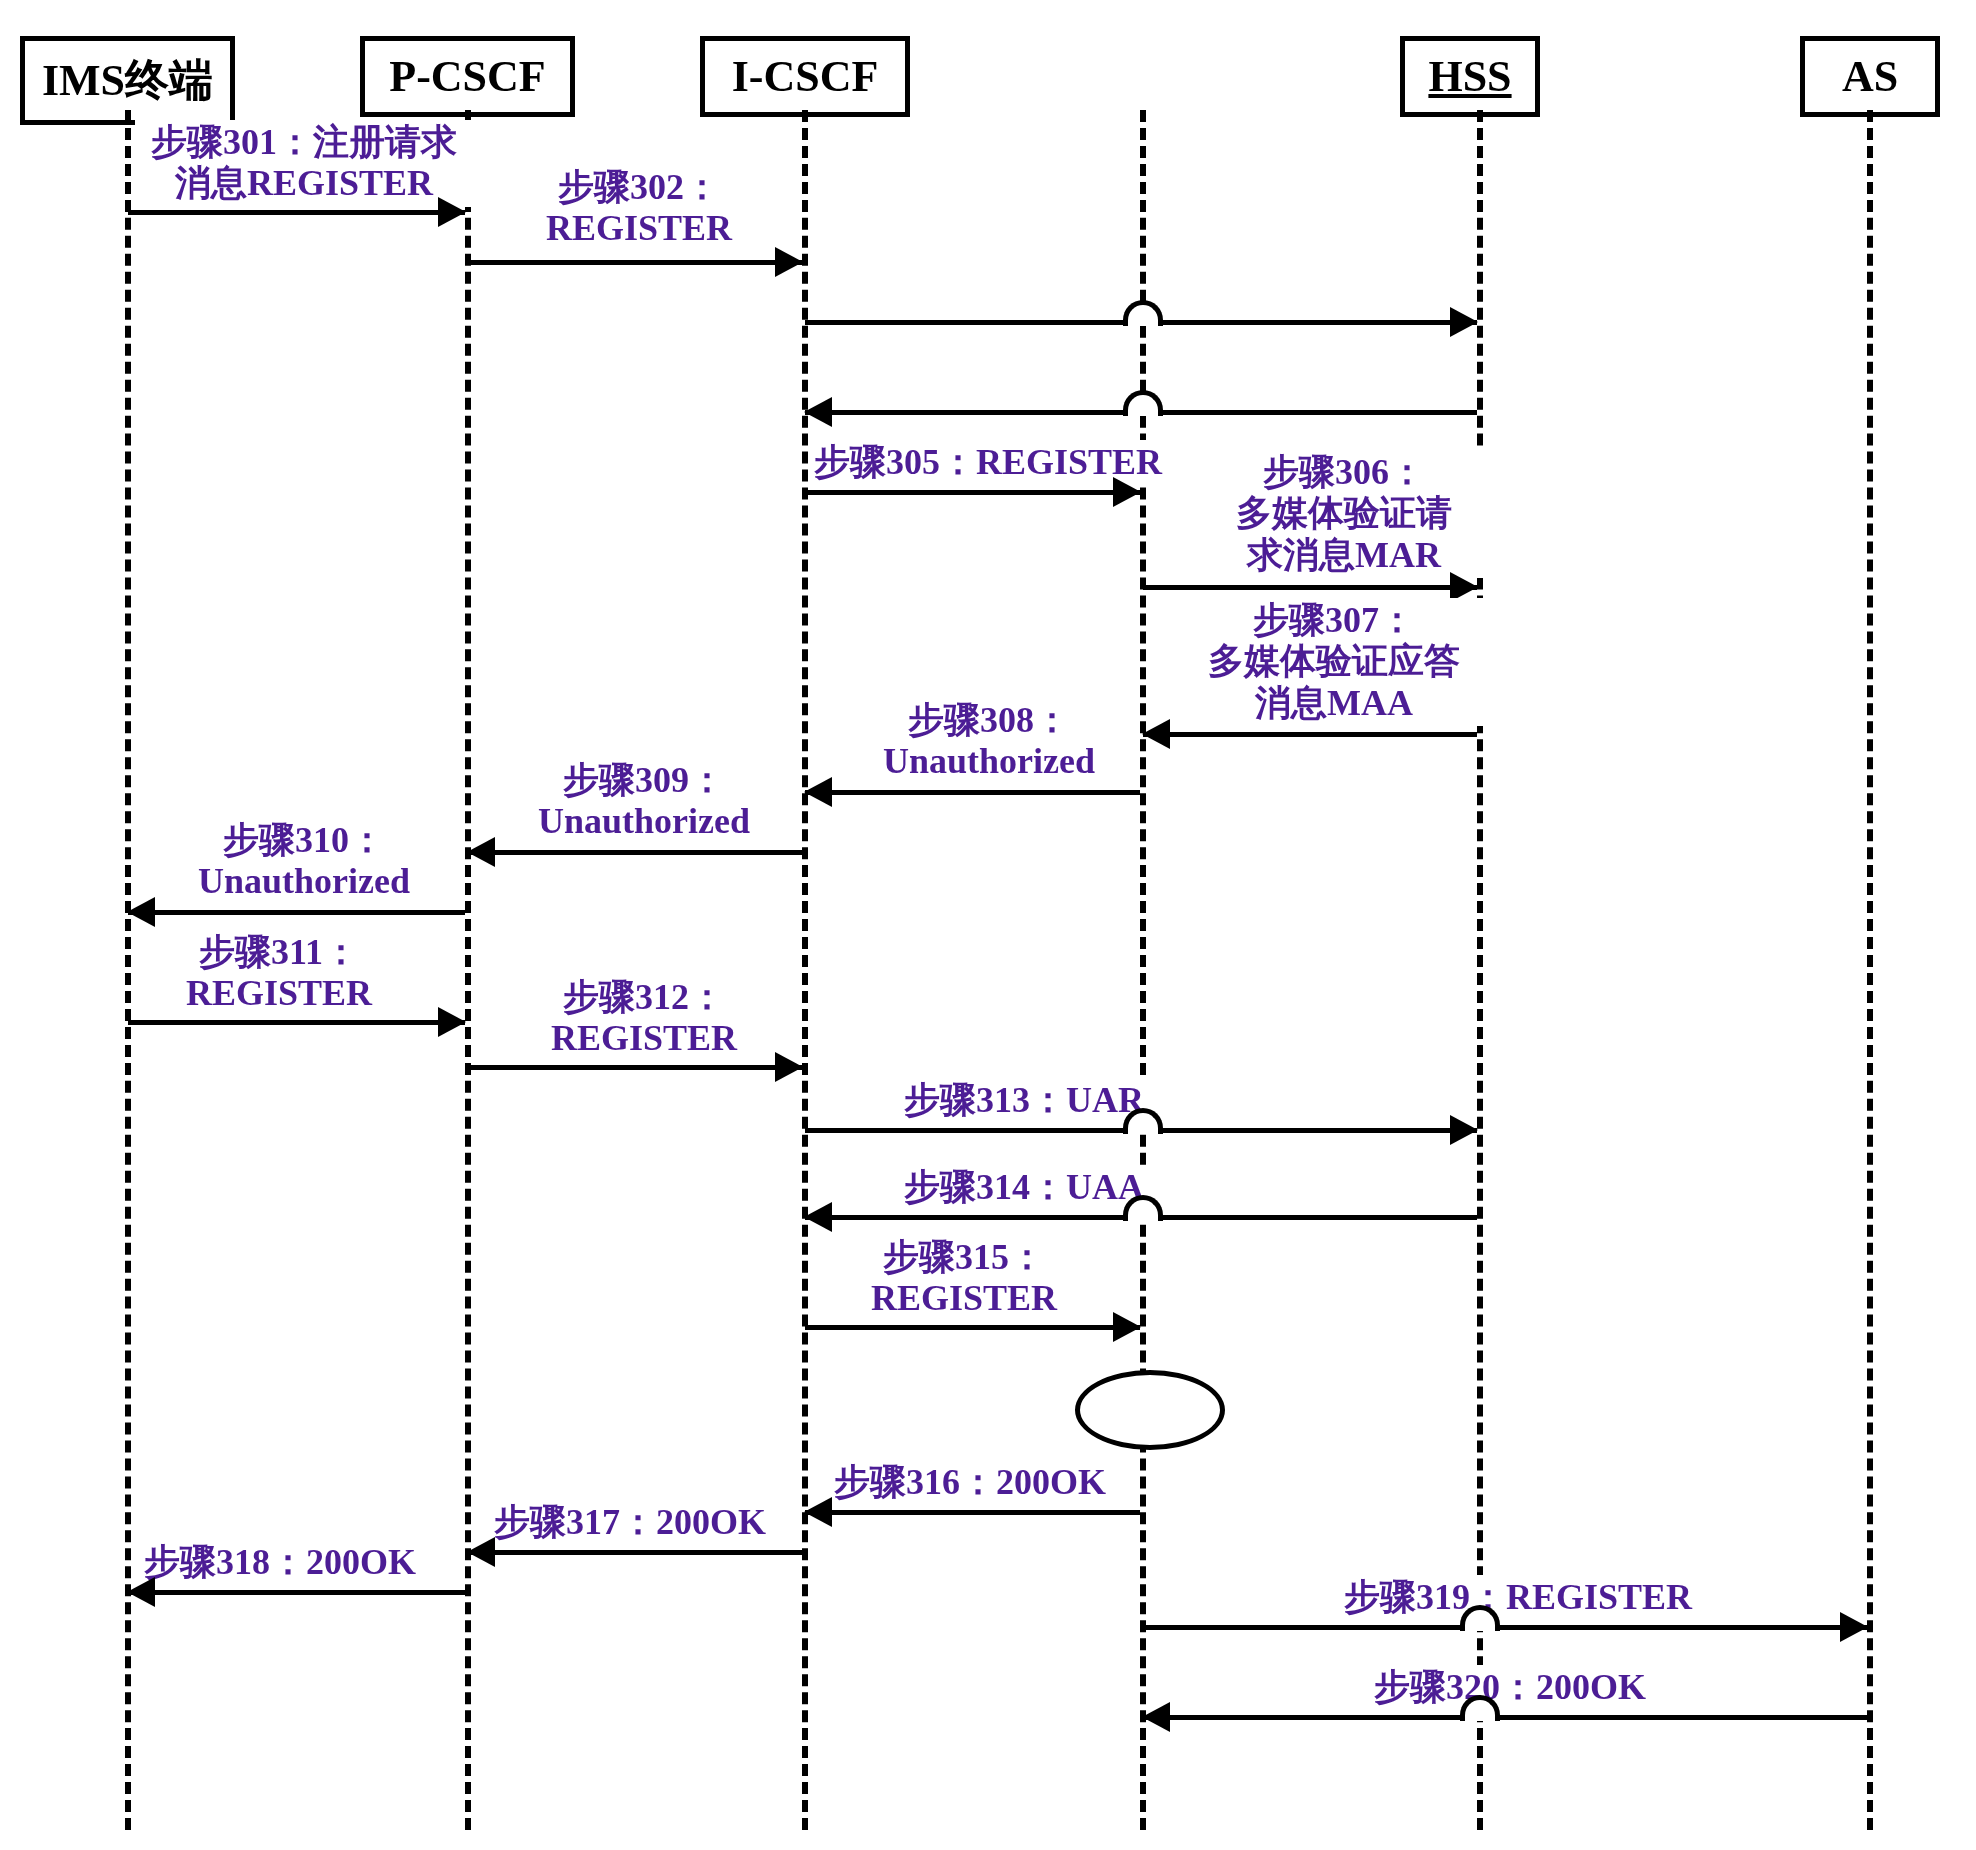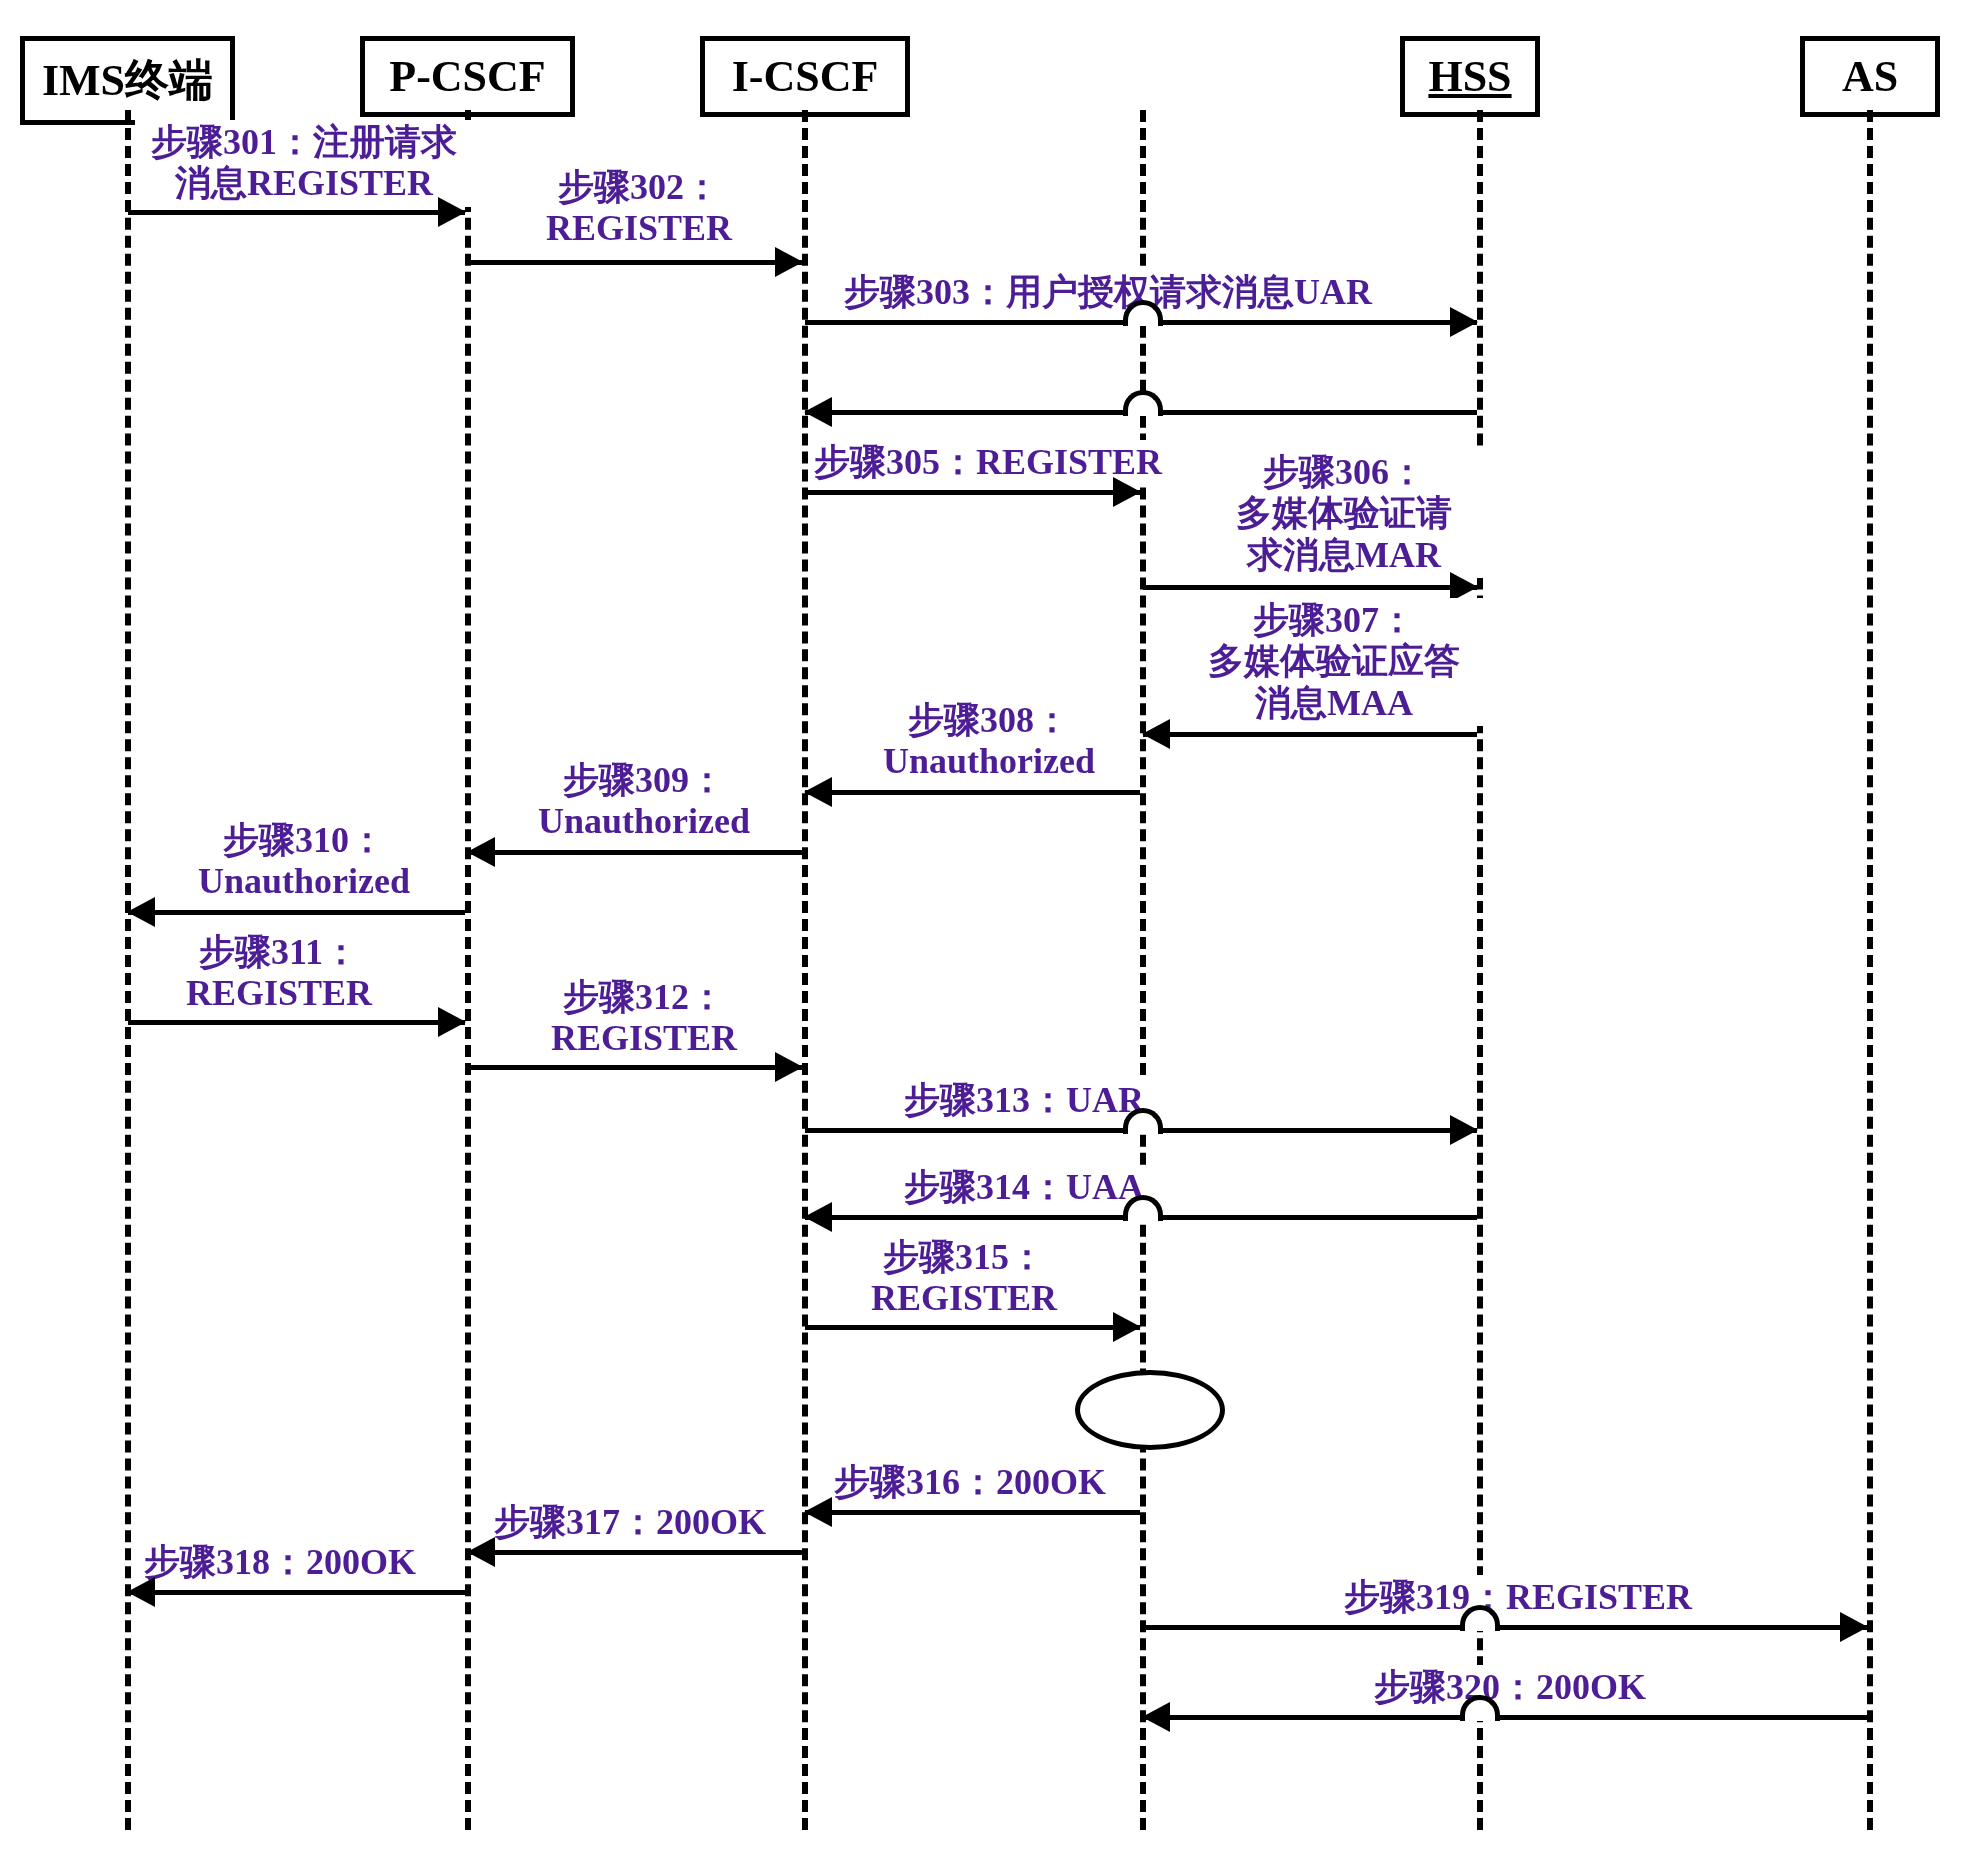--- a/index.html
+++ b/index.html
@@ -106,21 +106,20 @@
   <div class="arrow" style="left:128px; top:210px; width:337px;">
       <div class="head-right"></div>
     </div>
 
   <div class="label" style="left:510px; top:165px; width:250px;">步骤302：
 REGISTER</div>
   <div class="arrow" style="left:468px; top:260px; width:334px;">
       <div class="head-right"></div>
     </div>
 
-  <div class="label" style="left:840px; top:270px;">步骤303：用户授权请求消息UAR</div>
   <div class="arrow" style="left:805px; top:320px; width:672px;">
       <div class="head-right"></div>
     </div>
   <div class="hop" style="left:1123px; top:300px;"></div>
 
   <div class="arrow" style="left:805px; top:410px; width:672px;">
       <div class="head-left"></div>
     </div>
   <div class="hop" style="left:1123px; top:390px;"></div>
 

